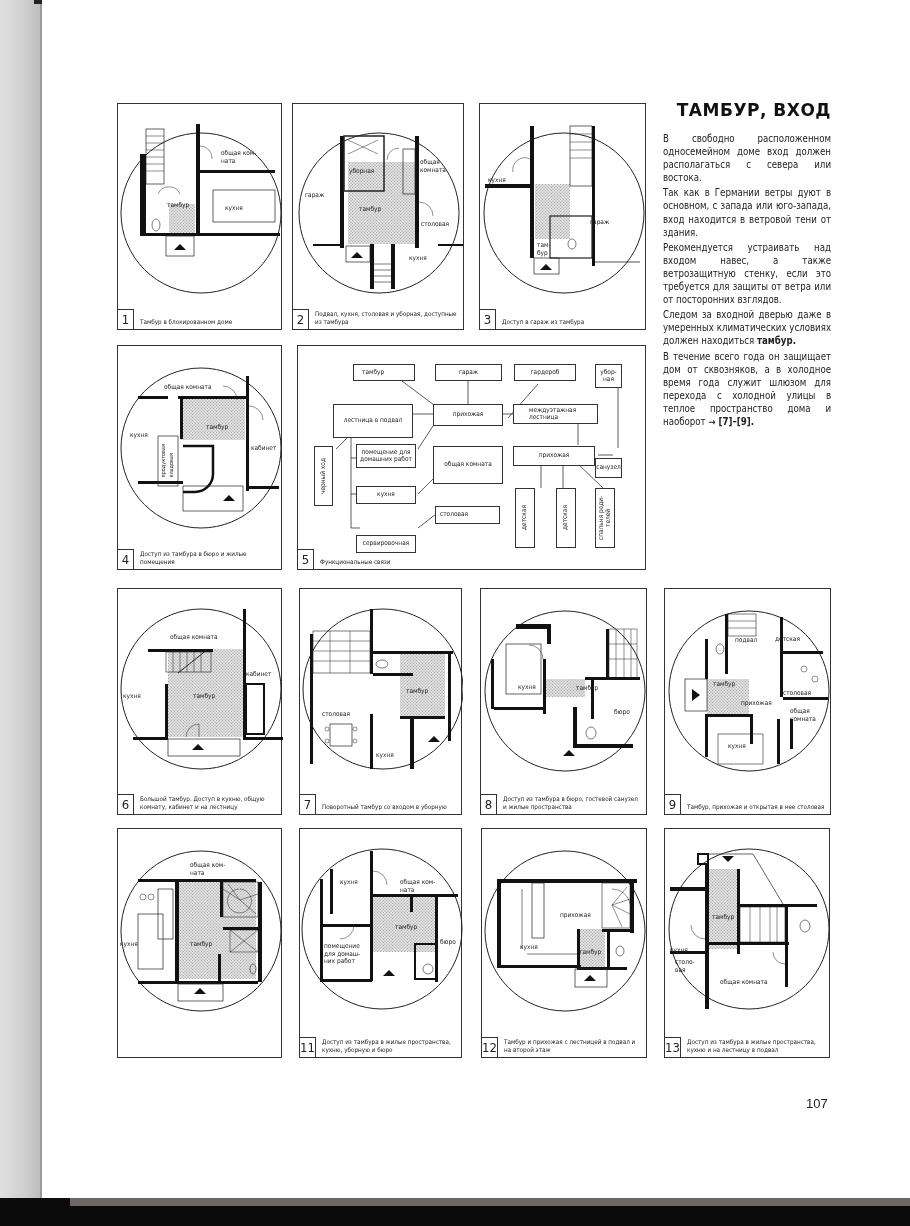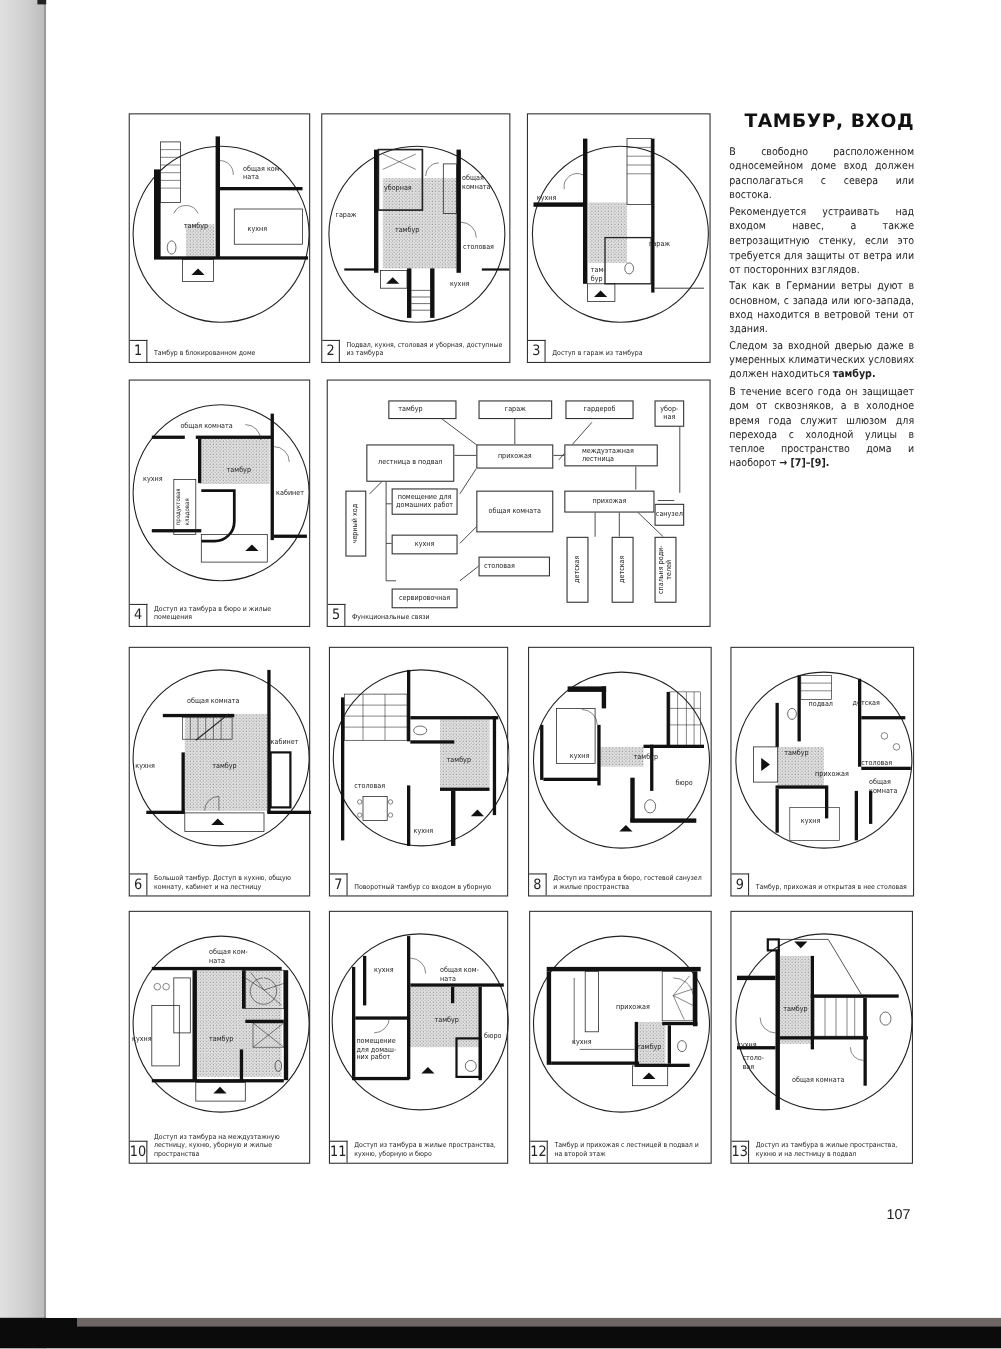--- a/index.html
+++ b/index.html
@@ -44,22 +44,22 @@
       <circle cx="2.5" cy="2.5" r="0.5" fill="#999"></circle>
     </pattern>
   </defs>
 </svg>
 
 <div class="page"></div>
 
 <div class="article">
   <h1>ТАМБУР, ВХОД</h1>
   <p>В свободно расположенном односемейном доме вход должен располагаться с севера или востока.</p>
+  <p>Так как в Германии ветры дуют в основном, с запада или юго-запада, вход находится в ветровой тени от здания.</p>
   <p>Рекомендуется устраивать над входом навес, а также ветрозащитную стенку, если это требуется для защиты от ветра или от посторонних взглядов.</p>
-  <p>Так как в Германии ветры дуют в основном, с запада или юго-запада, вход находится в ветровой тени от здания.</p>
   <p><span>Следом за входной дверью даже в умеренных климатических условиях должен находиться </span><b>тамбур.</b></p>
   <p><span>В течение всего года он защищает дом от сквозняков, а в холодное время года служит шлюзом для перехода с холодной улицы в теплое пространство дома и наоборот </span><b>→ [7]–[9].</b></p>
 </div>
 
 <div class="pagenum">107</div>
 
 <div class="fig" style="left:117px;top:103px;width:165px;height:227px;">
   <svg class="plan" width="165" height="227">
     <circle cx="83" cy="109" r="80" fill="none" stroke="#222" stroke-width="1"></circle>
     <rect x="51" y="100" width="26" height="30" fill="url(#dots)"></rect>
@@ -416,24 +416,20 @@
     <circle cx="25" cy="68" r="3" fill="none" stroke="#222" stroke-width="0.5"></circle>
     <circle cx="33" cy="68" r="3" fill="none" stroke="#222" stroke-width="0.5"></circle>
     <rect x="60" y="155" width="45" height="17" fill="none" stroke="#222" stroke-width="0.7"></rect>
     <polygon points="76,165 88,165 82,159" fill="#111"></polygon>
     <ellipse cx="135" cy="140" rx="3" ry="5" fill="none" stroke="#222" stroke-width="0.6"></ellipse>
   </svg>
   <div class="lbl" style="left:72px;top:33px;white-space:pre;">общая ком-
 ната</div>
   <div class="lbl" style="left:2px;top:112px;">кухня</div>
   <div class="lbl" style="left:72px;top:112px;">тамбур</div>
-  <div class="cap" style="height:32px;">
-    <div class="num">10</div>
-    <div class="txt">Доступ из тамбура на междуэтажную лестницу, кухню, уборную и жилые пространства</div>
-  </div>
 </div>
 
 <div class="fig" style="left:299px;top:828px;width:163px;height:230px;">
   <svg class="plan" width="163" height="230">
     <circle cx="82" cy="100" r="80" fill="none" stroke="#222" stroke-width="1"></circle>
     <rect x="72" y="68" width="65" height="55" fill="url(#dots)"></rect>
     <rect x="70" y="22" width="3" height="130" fill="#111"></rect>
     <rect x="73" y="65" width="85" height="3" fill="#111"></rect>
     <rect x="20" y="50" width="3" height="100" fill="#111"></rect>
     <rect x="23" y="95" width="47" height="3" fill="#111"></rect>

